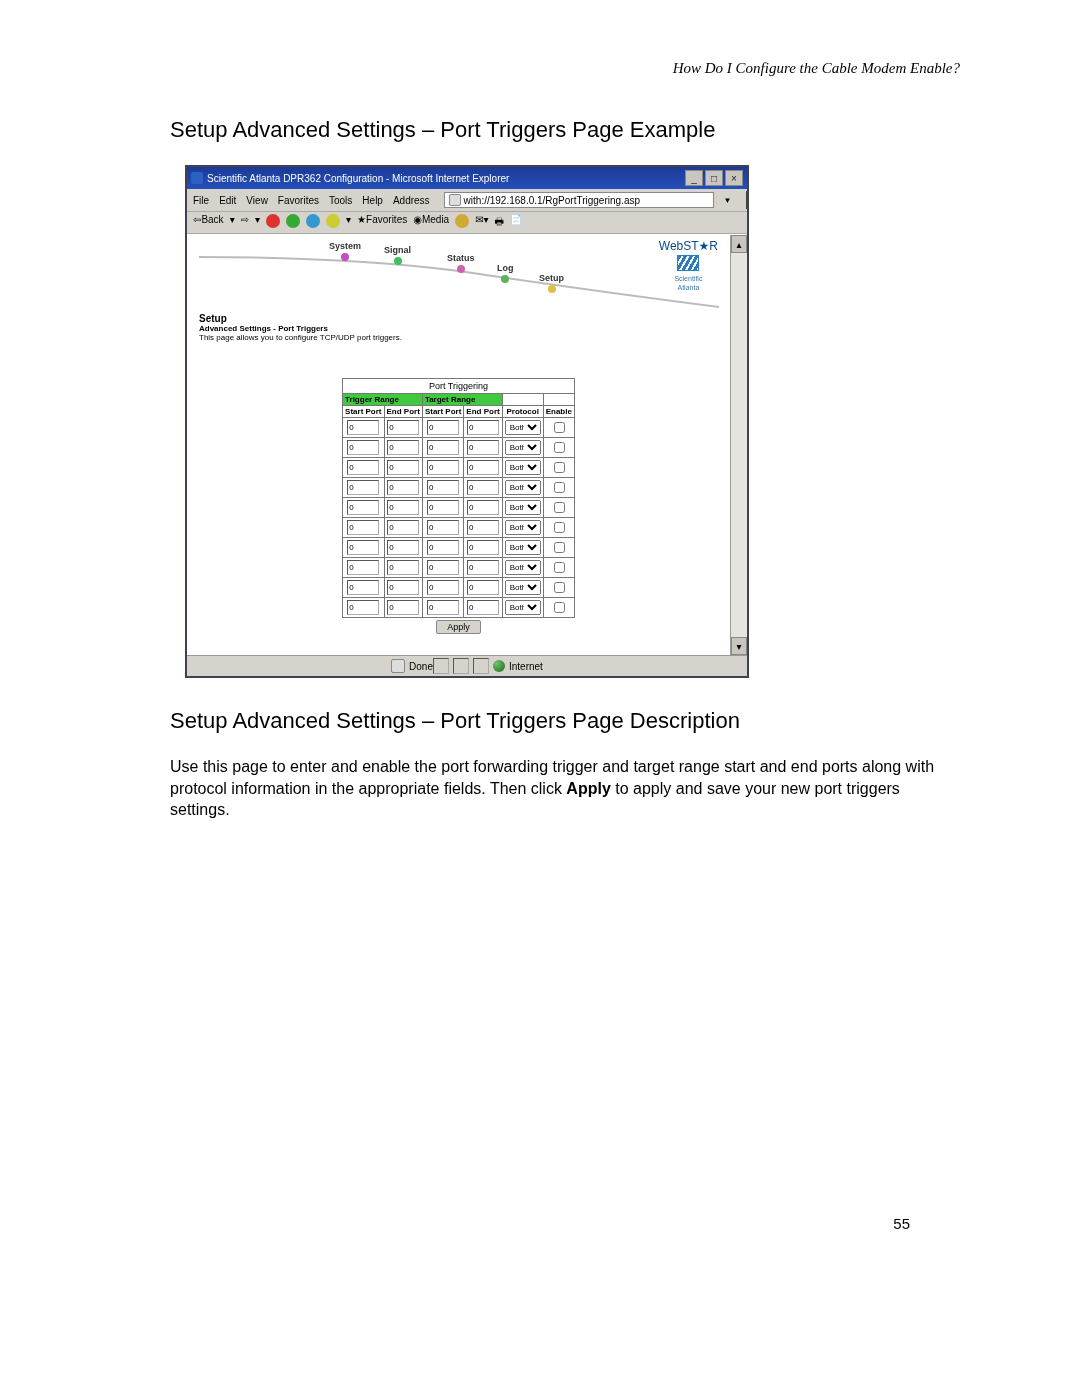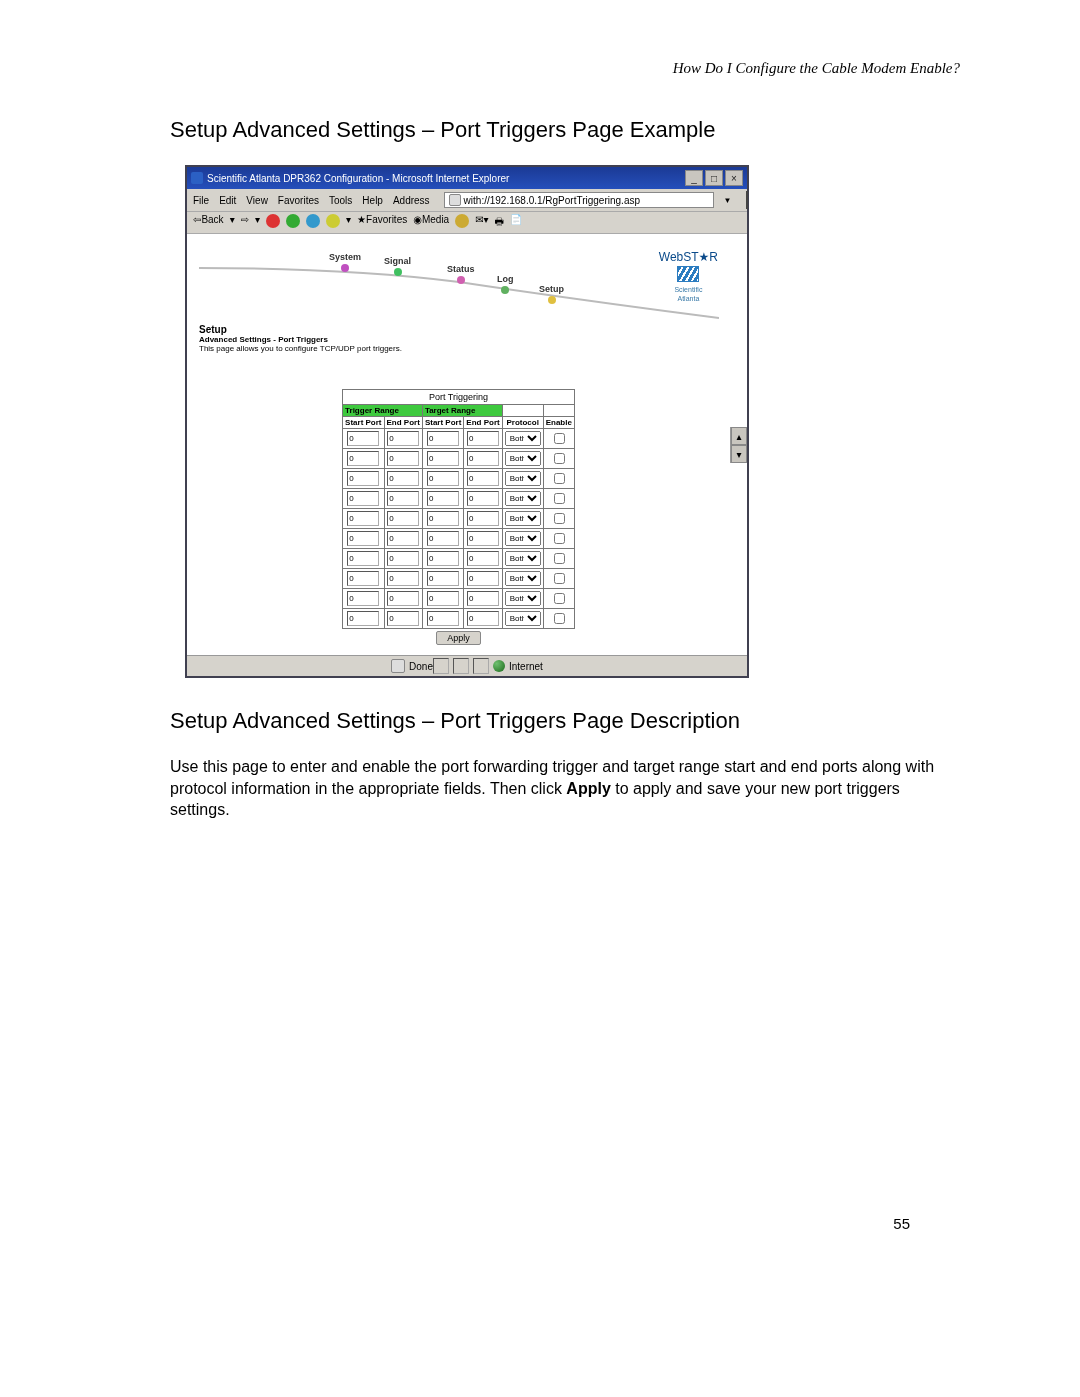--- a/index.html
+++ b/index.html
@@ -91,21 +91,20 @@
     width:14px; height:14px; border-radius:50%;
     display:inline-block;
   }
   .content-area {
     background:#fff;
     height:420px;
     overflow:hidden;
     position:relative;
     border-top:1px solid #fff;
     display:flex;
-    align-items:center;
   }
   .content-inner { flex:1; padding:4px 12px 0 12px; position:relative; }
   .scrollbar-v { width:16px; background:#d6d3cc; border-left:1px solid #999; display:flex; flex-direction:column; }
   .sb-btn { height:16px; background:#c9c6bf; border:1px solid #888; display:flex; align-items:center; justify-content:center; }
   .sb-track { flex:1; background:#e6e4de; }
   
   .nav-area { position:relative; height:70px; }
   .nav-item { position:absolute; font-size:9px; font-weight:bold; color:#333; text-align:center; }
   .nav-dot { width:8px; height:8px; border-radius:50%; margin:2px auto 0 auto; }
   .logo-area { position:absolute; right:0; top:0; text-align:center; }

